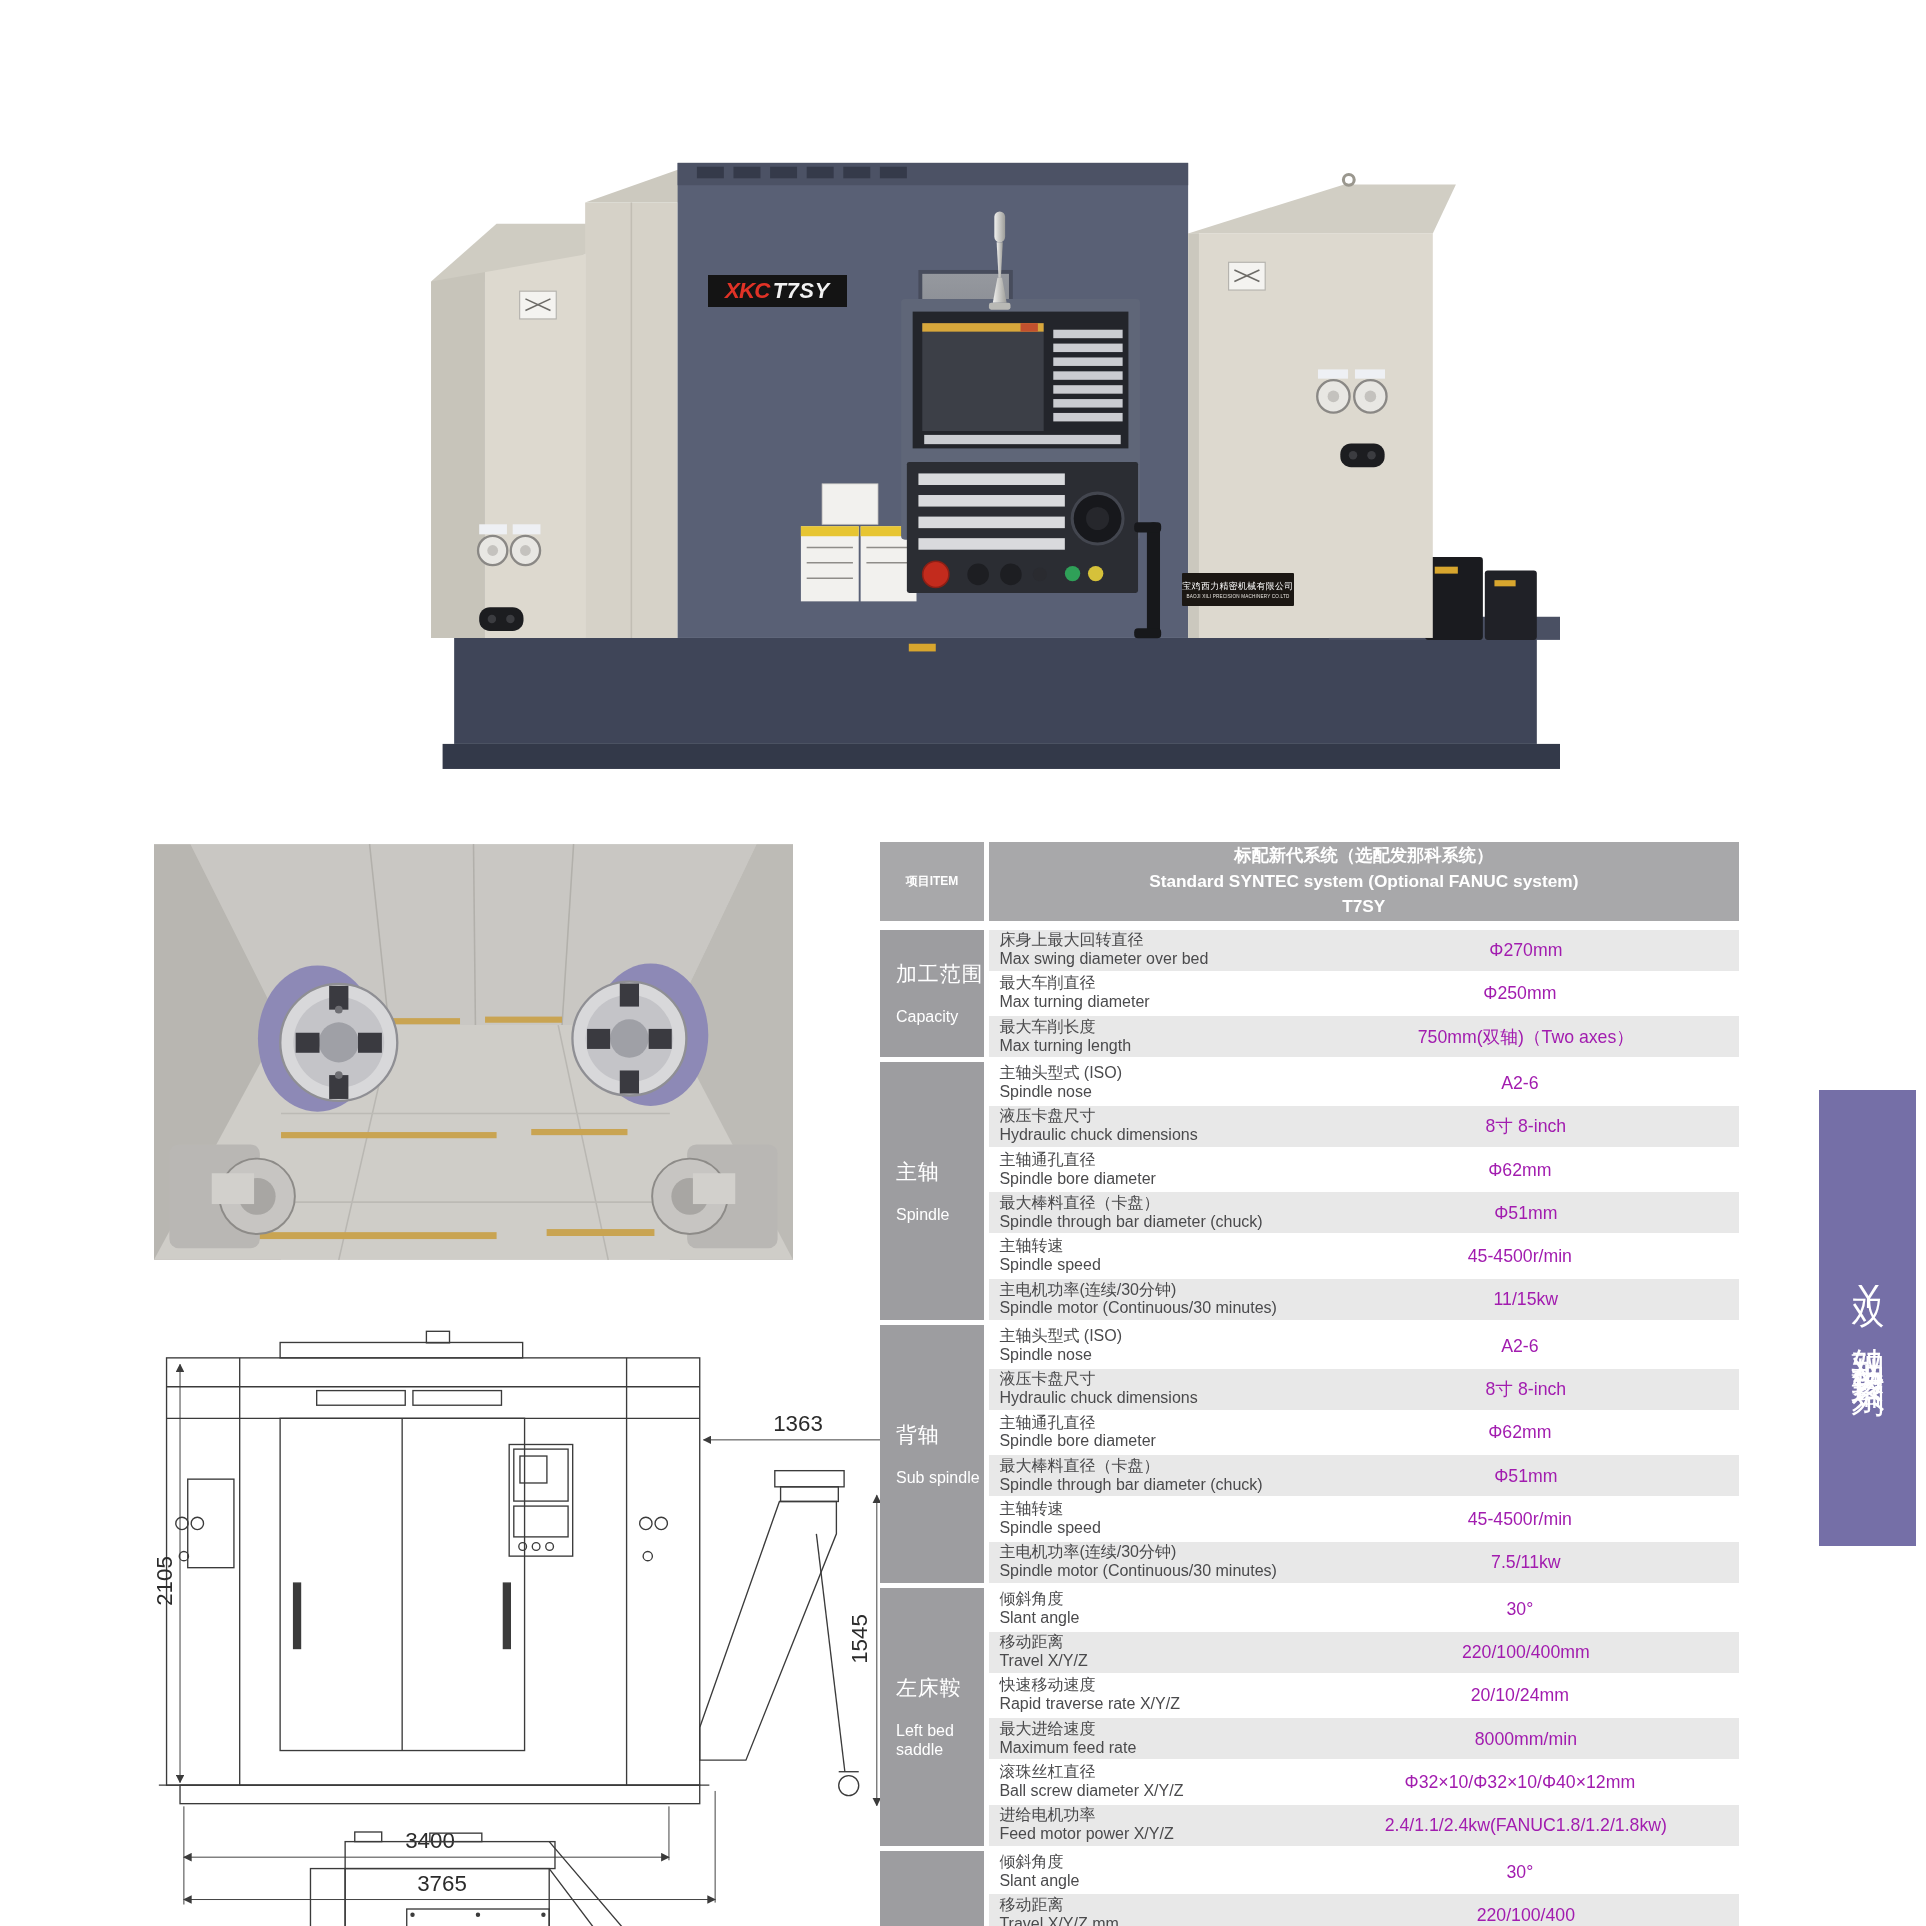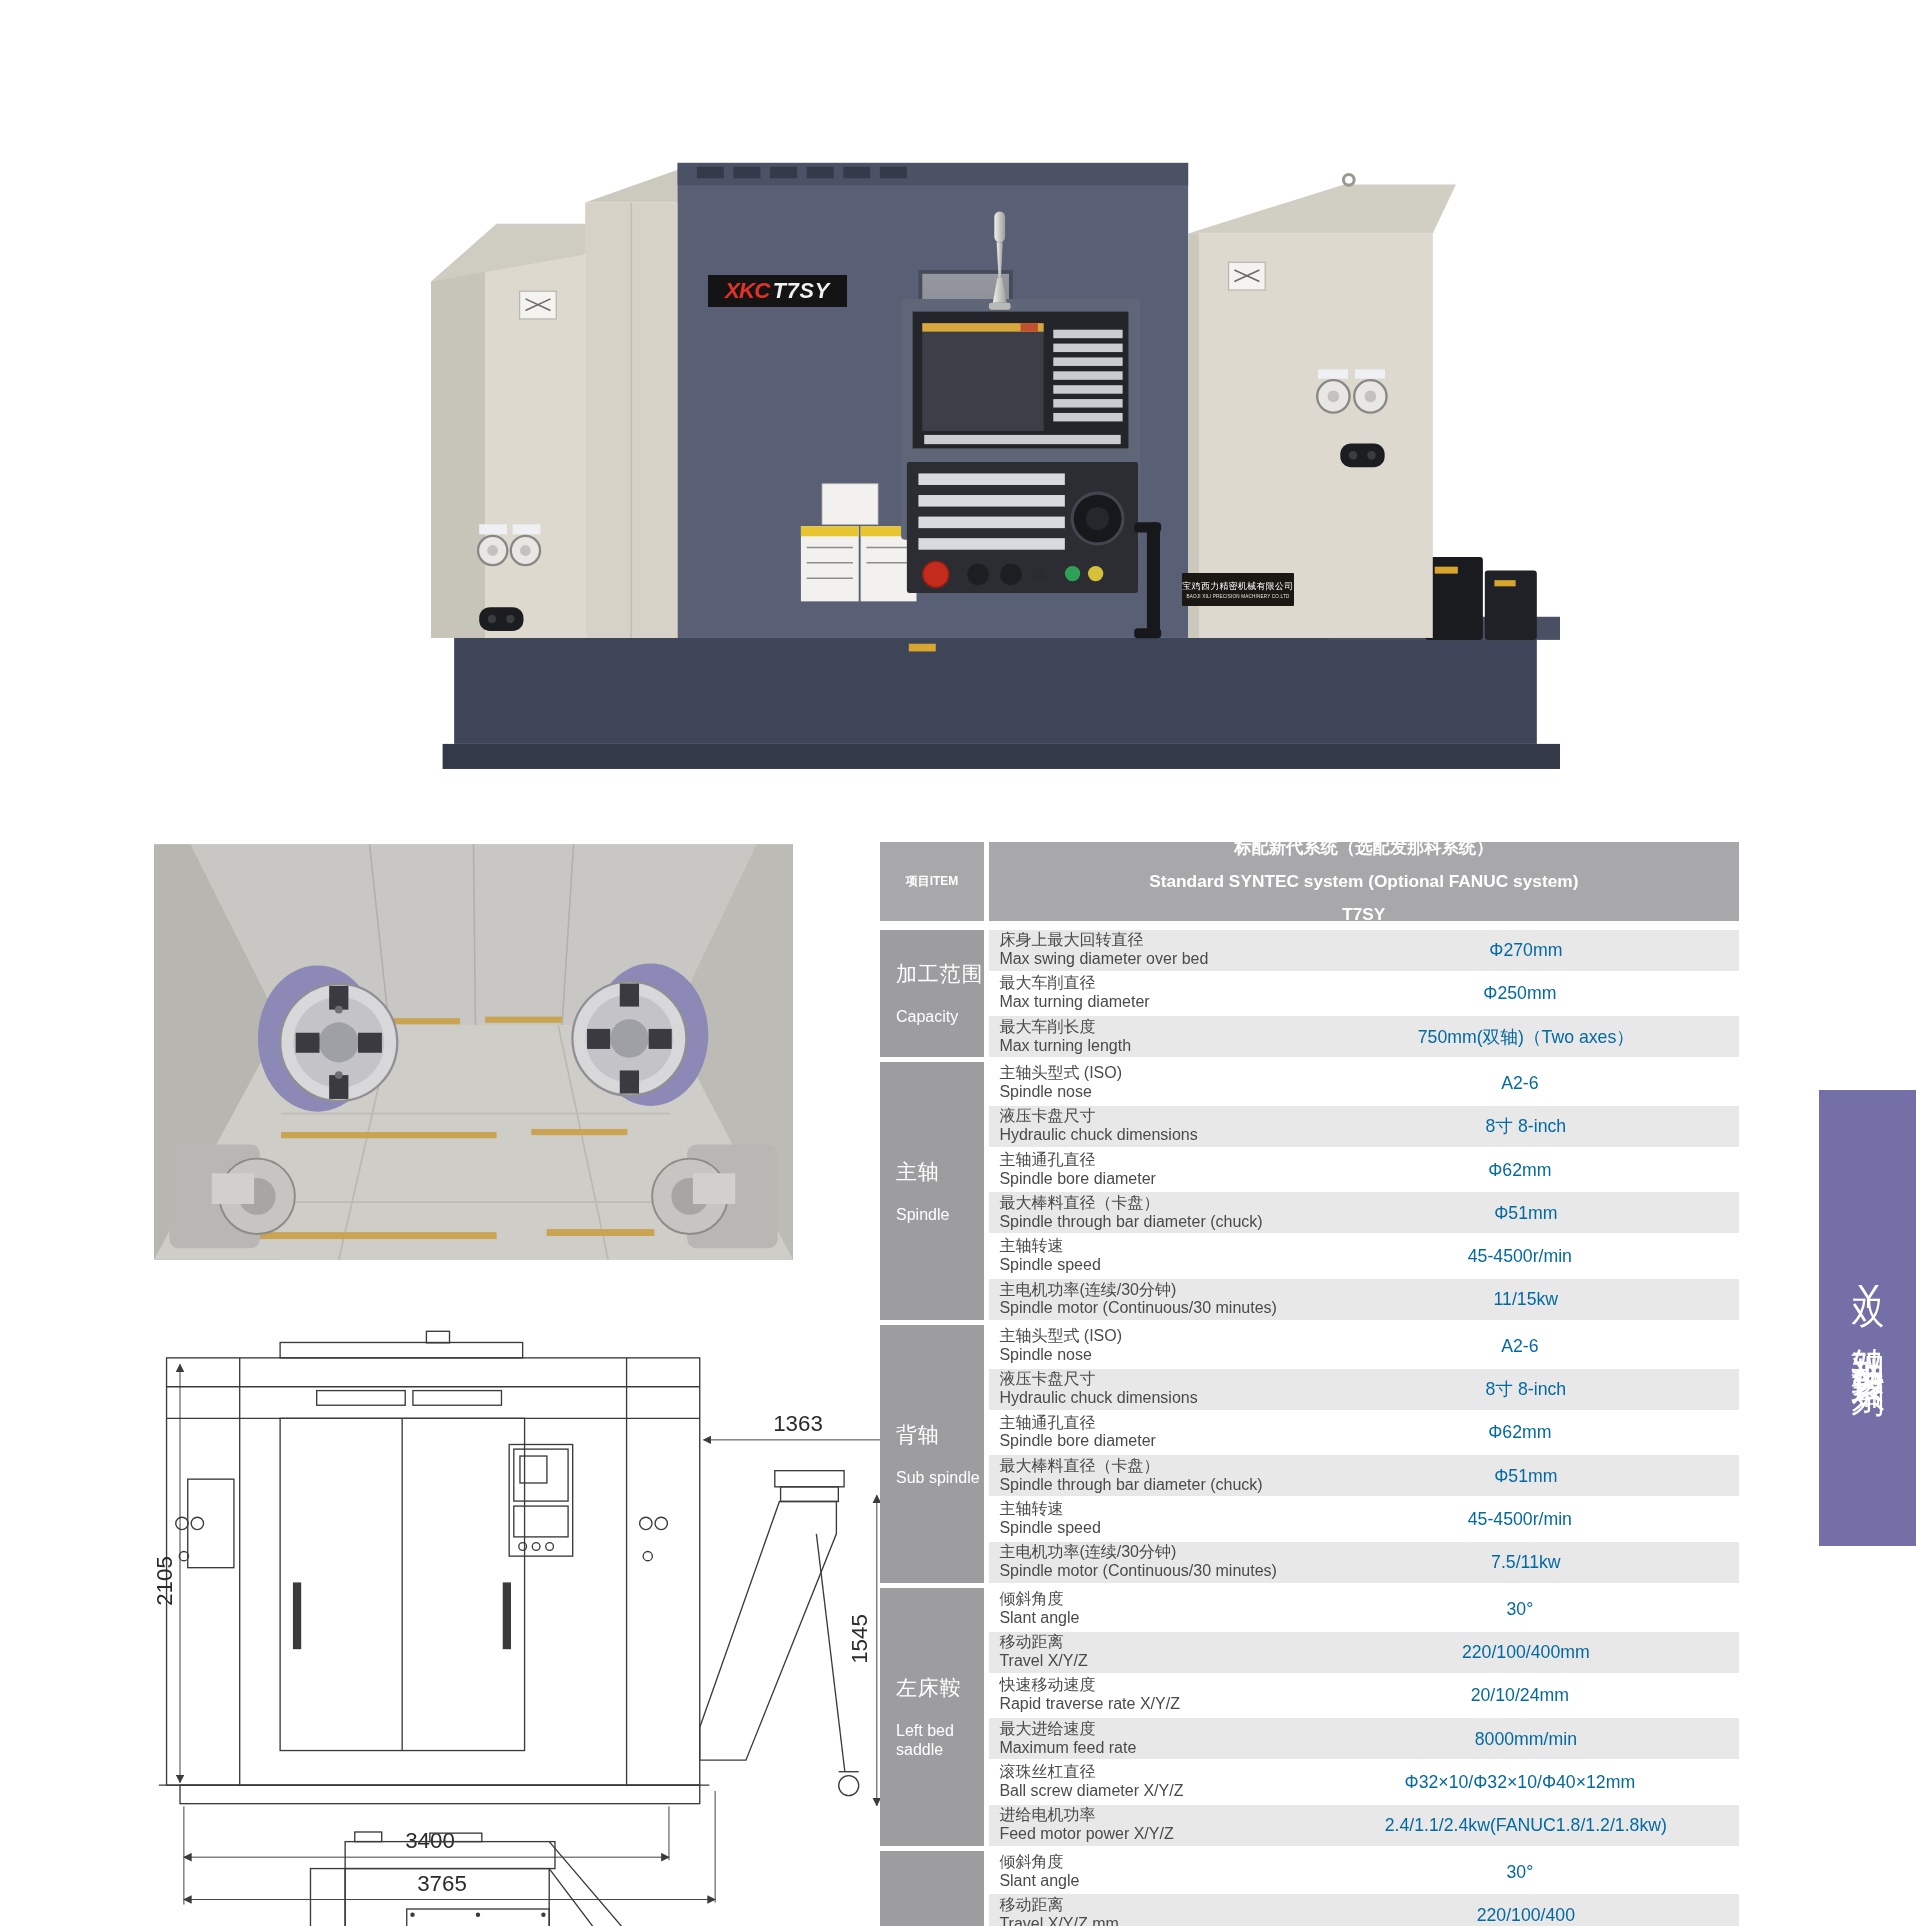--- a/index.html
+++ b/index.html
@@ -25,34 +25,34 @@
   #drawing-side{left:297px;top:1826px;width:489px;height:655px;}
   .dim{position:absolute;transform:translate(-50%,-50%);font-size:22.3px;color:#2b2b2b;white-space:nowrap;font-weight:500;}
   .dim.v{transform:translate(-50%,-50%) rotate(-90deg);}
 
   
   #spec-table{left:880px;top:842px;width:859px;}
   .t-header{display:flex;gap:4.6px;height:79px;margin-bottom:8.5px;}
   .th-item{width:104px;background:#a8a8aa;color:#fff;display:flex;align-items:center;justify-content:center;
     font-size:12px;font-weight:700;}
   .th-sys{flex:1;background:#a8a8aa;color:#fff;display:flex;flex-direction:column;align-items:center;justify-content:center;
-    font-size:17.3px;font-weight:700;line-height:1.5;text-align:center;gap:8px;}
+    font-size:17.3px;font-weight:700;line-height:1.5;text-align:center;}
   .section{display:flex;gap:4.6px;margin-bottom:5.4px;}
   .sec-label{width:104px;background:#9d9da0;color:#fff;display:flex;flex-direction:column;justify-content:center;
     padding-left:16px;box-sizing:border-box;}
   .sec-label .cn{font-size:21px;letter-spacing:0.8px;}
   .sec-label .en{font-size:16px;margin-top:19px;line-height:1.2;}
   .rows{flex:1;display:flex;flex-direction:column;gap:2.3px;}
   .row{min-height:41px;display:flex;align-items:center;}
   .row.g{background:#e8e8e8;gap:12px;}
   .row.w{background:#ffffff;}
   .attr{width:316px;padding-left:10.8px;box-sizing:border-box;color:#4a4a4c;line-height:1.18;}
   .attr .cn{font-size:16px;display:block;}
   .attr .en{font-size:16px;display:block;}
-  .val{flex:1;text-align:center;font-size:17.7px;color:#0369a1;white-space:pre-line;line-height:1.25;padding-right:3.9px;}
+  .val{flex:1;text-align:center;font-size:17.7px;color:#a21caf;white-space:pre-line;line-height:1.25;padding-right:3.9px;}
 
   
   #series-banner{left:1819px;top:1090px;width:97px;height:456px;background:#756fa7;
     display:flex;align-items:center;justify-content:center;}
   #series-banner .banner-text{writing-mode:vertical-rl;text-orientation:upright;color:#fff;font-size:33px;
     letter-spacing:5.4px;font-weight:500;}
 </style>
 </head>
 <body>
 

